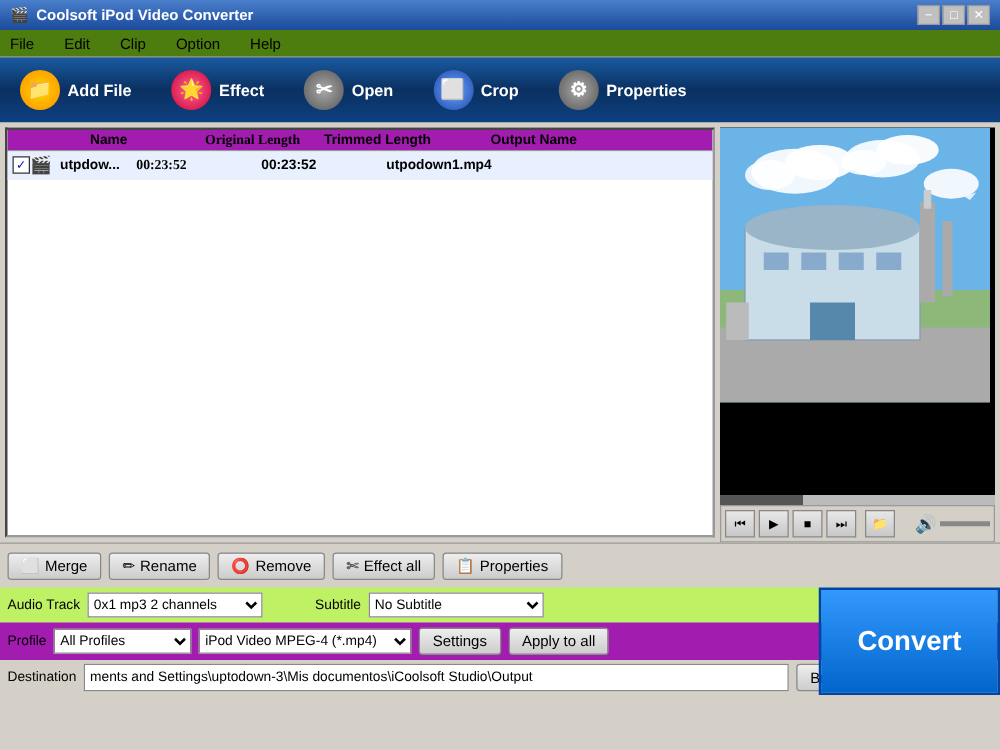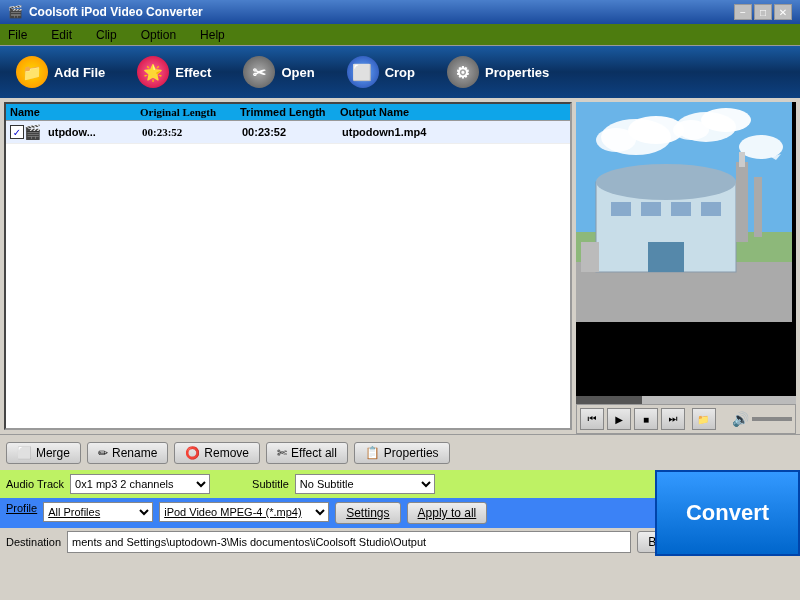--- a/index.html
+++ b/index.html
@@ -69,23 +69,24 @@
     
     .file-list-area {
       flex: 1;
       border: 2px inset #999;
       background: white;
       overflow: hidden;
       margin: 4px;
     }
     .file-list-header {
       display: flex;
-      background: #0ea5e9;
+      background: #a21caf;
       border-bottom: 1px solid #999;
-      padding: 2px 4px;
+      padding: 2px 16px;
+      text-align: center;
     }
     .col-name { width: 110px; font-size: 11px; font-weight: bold; }
     .col-orig { width: 100px; font-size: 11px; font-weight: bold; font-family: Liberation Serif, serif; }
     .col-trim { width: 100px; font-size: 11px; font-weight: bold; }
     .col-out { width: 150px; font-size: 11px; font-weight: bold; }
 
     .file-row {
       display: flex;
       align-items: center;
       padding: 3px 4px;
@@ -170,26 +171,25 @@
     select {
       height: 20px;
       font-size: 11px;
       background: white;
       border: 1px solid #888;
     }
 
     
     .profile-row {
       display: flex;
-      align-items: flex-start;
+      align-items: center;
       padding: 4px 6px;
       gap: 6px;
-      background: #3b82f6;
+      background: #a21caf;
       height: 30px;
-      text-decoration: underline;
     }
 
     
     .dest-row {
       display: flex;
       align-items: center;
       padding: 4px 6px;
       gap: 6px;
       background: #d4d0c8;
       height: 28px;
@@ -287,21 +287,21 @@
   <div class="file-list-area">
     <div class="file-list-header">
       <div class="col-name" style="width:130px;">Name</div>
       <div class="col-orig">Original Length</div>
       <div class="col-trim">Trimmed Length</div>
       <div class="col-out">Output Name</div>
     </div>
     <div class="file-row">
       <div class="checkbox-checked">✓</div>
       <span class="file-icon">🎬</span>
-      <div class="col-name" style="width:94px;">utpdow...</div>
+      <div class="col-name" style="width:61px;">utpdow...</div>
       <div class="col-orig">00:23:52</div>
       <div class="col-trim">00:23:52</div>
       <div class="col-out">utpodown1.mp4</div>
     </div>
   </div>
 
   <div class="preview-area">
     <div class="preview-video">
 
       <svg width="216" height="220" style="display:block;">

